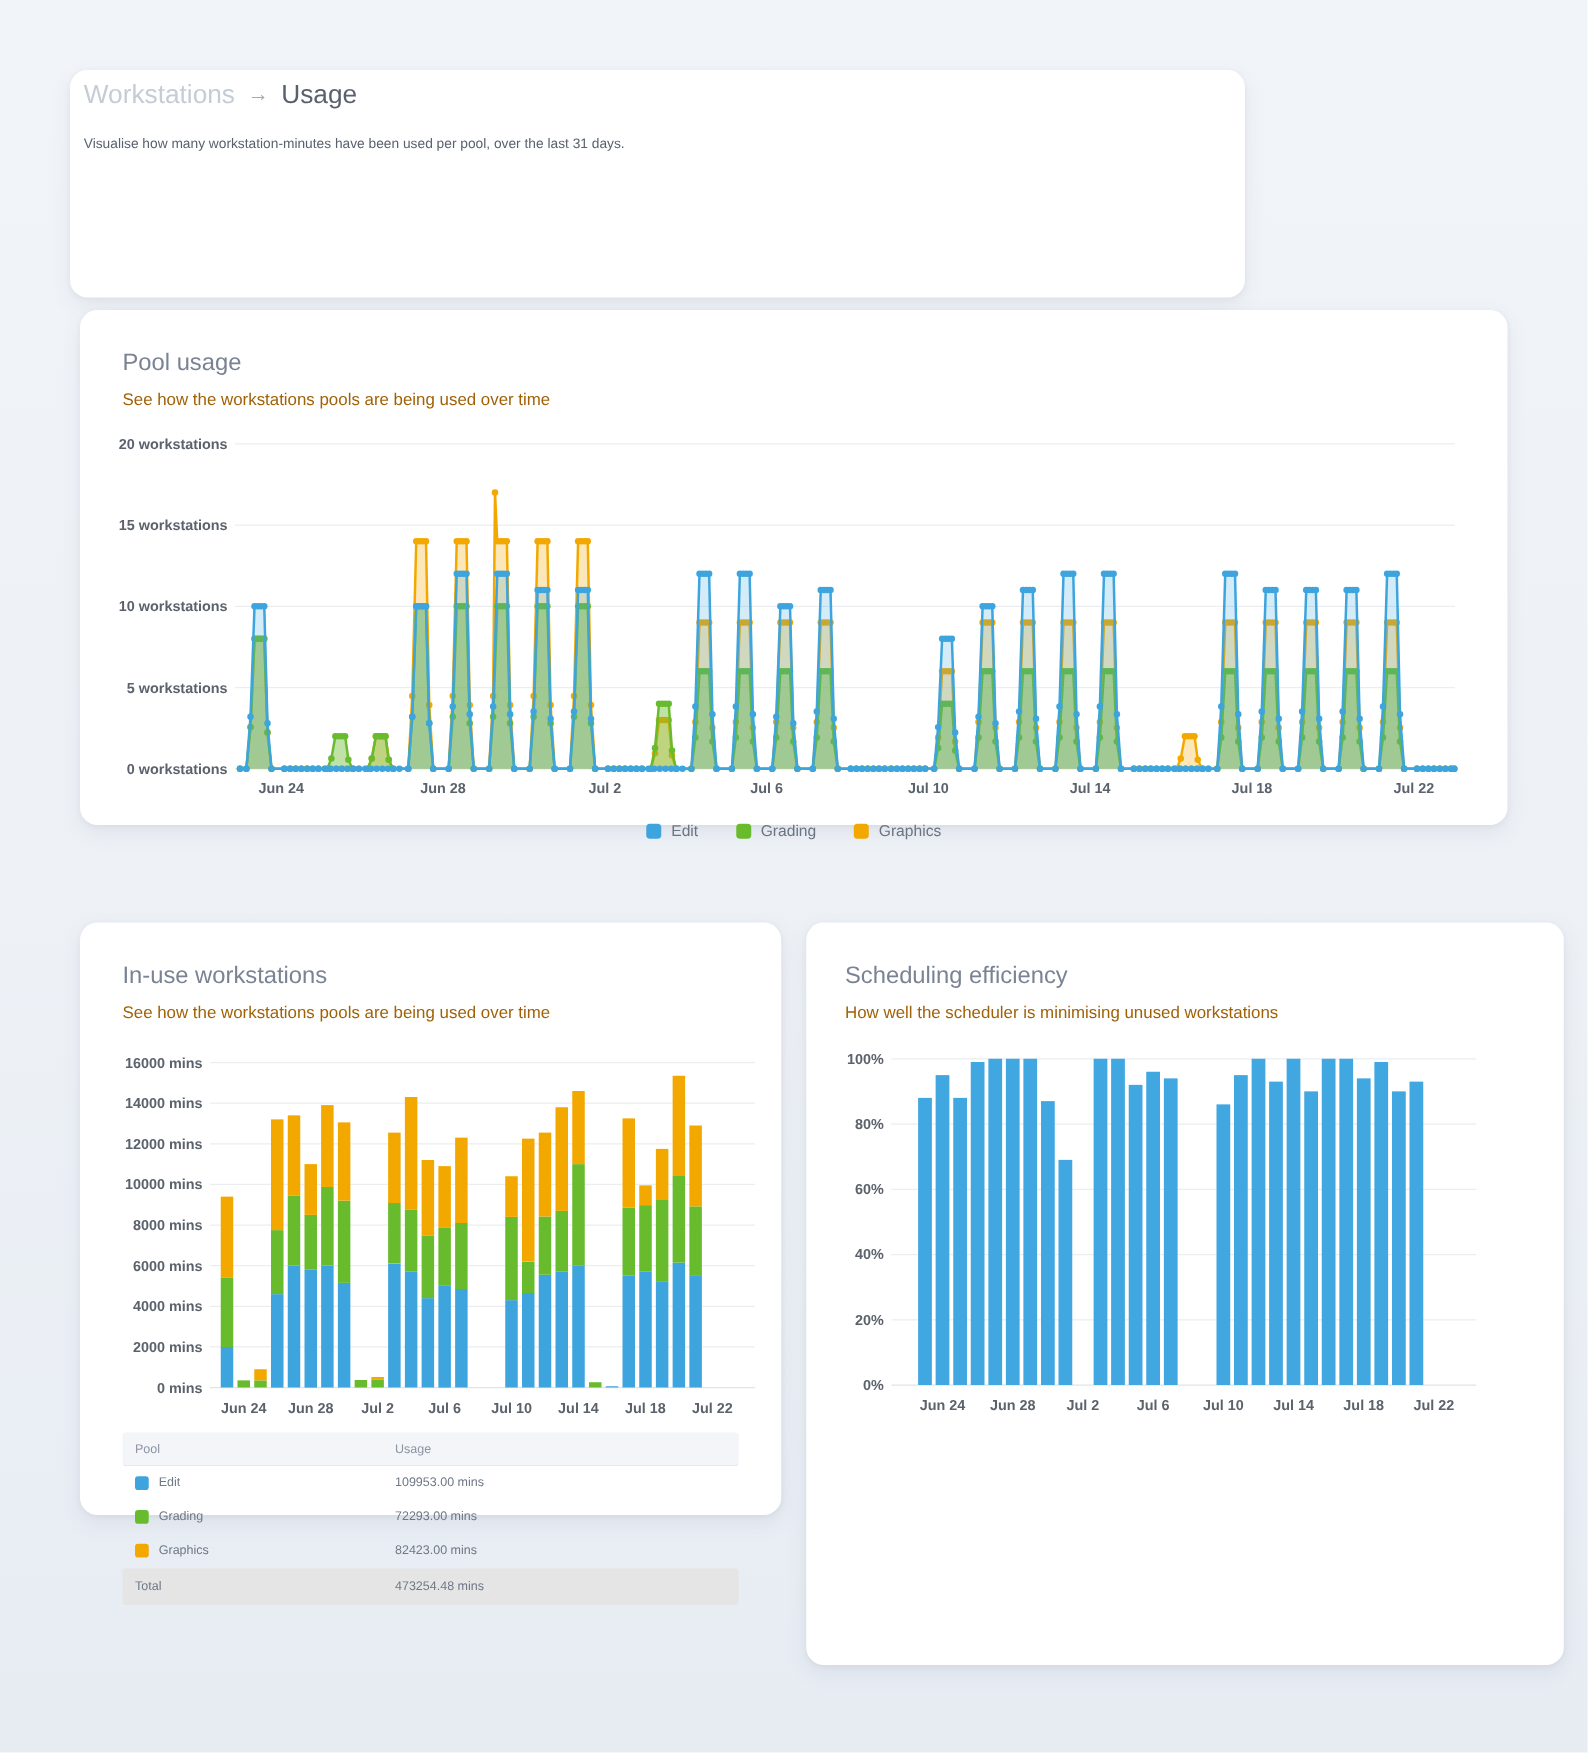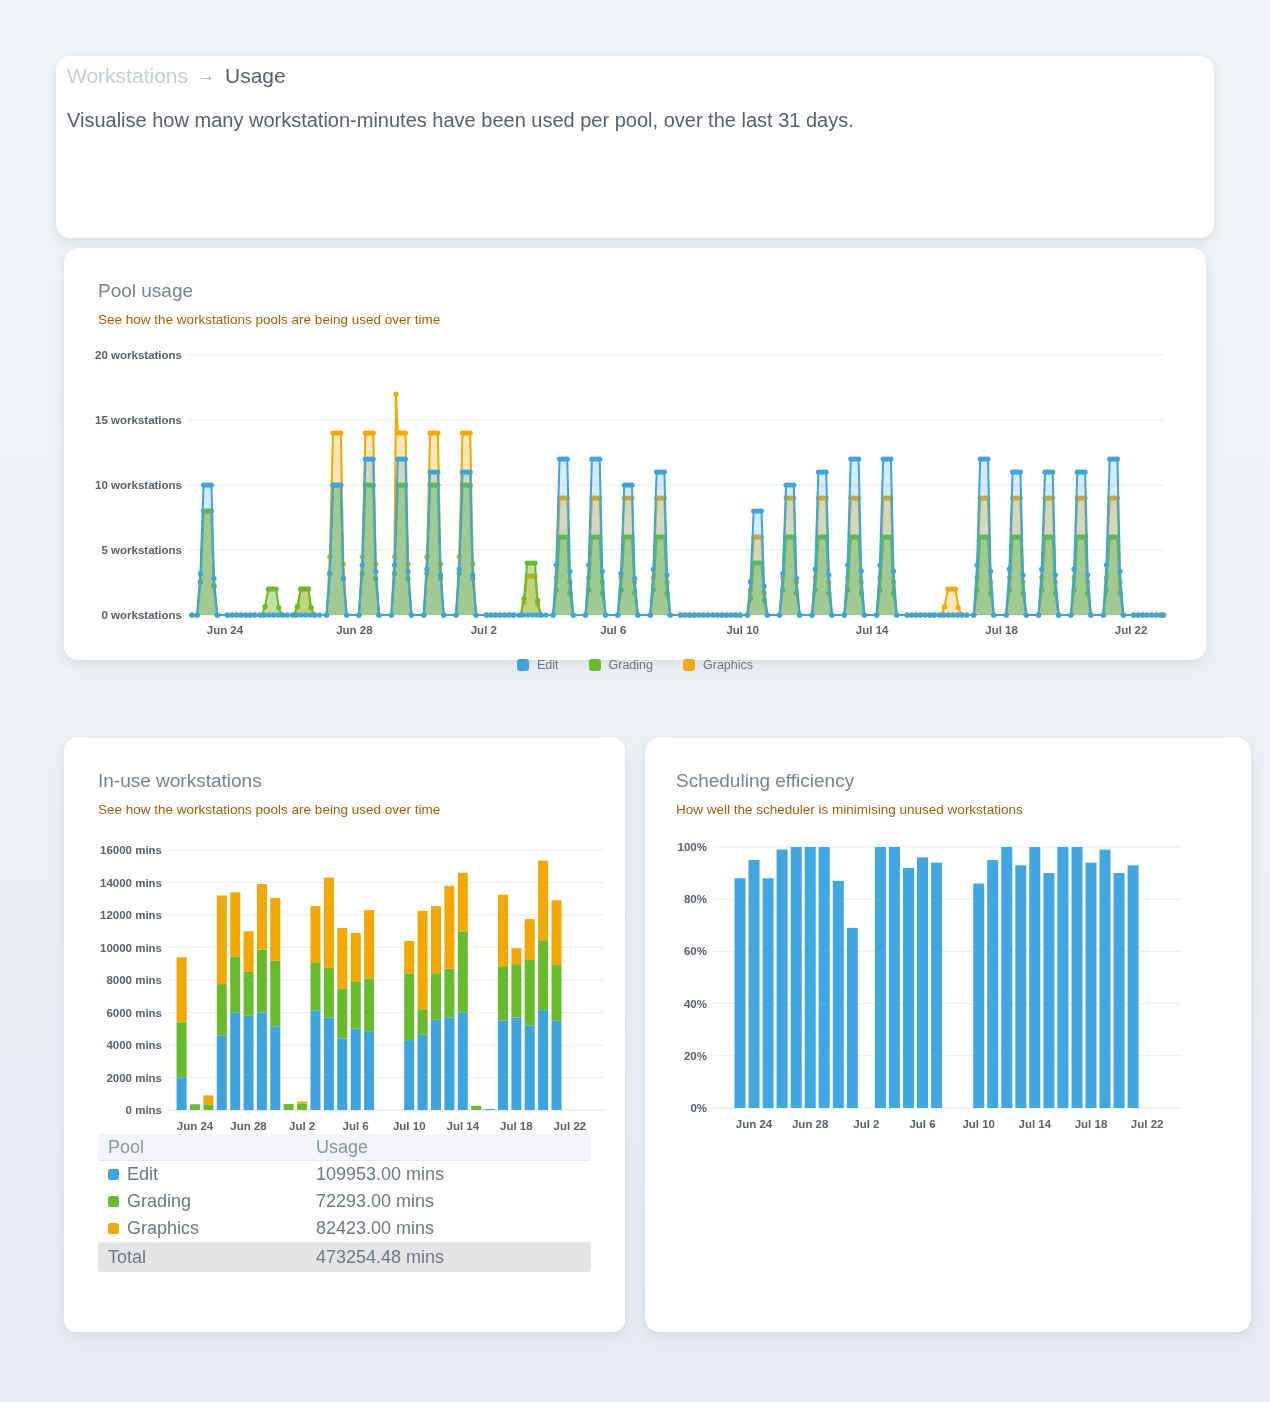--- a/index.html
+++ b/index.html
@@ -4,50 +4,50 @@
 <style>
   html,body{margin:0;padding:0;}
   body{
     width:1270px;height:1402px;position:relative;overflow:hidden;
     background:linear-gradient(180deg,#f1f4f8 0%,#edf1f6 55%,#e7ecf3 100%);
     font-family:"Liberation Sans",sans-serif;
   }
   .card{position:absolute;background:#ffffff;border-radius:14px;
     box-shadow:0 6px 16px rgba(108,120,140,0.10),0 1px 4px rgba(108,120,140,0.08);}
   
-  .top-card{left:56px;top:56px;width:1158px;height:182px;}
+  .top-card{left:56px;top:56px;width:940px;height:182px;}
   .breadcrumb{position:absolute;left:11px;top:8px;font-size:21px;display:flex;align-items:center;gap:10px;}
   .crumb-parent{color:#c6ccd6;cursor:pointer;}
   .crumb-arrow{color:#a3aab6;font-size:17px;}
   .crumb-current{color:#59616f;}
-  .description{position:absolute;left:11px;top:53px;font-size:20px;color:#59616f;margin:0;}
+  .description{position:absolute;left:11px;top:53px;font-size:11px;color:#59616f;margin:0;}
   .datebar{position:absolute;left:24px;top:107px;width:1118px;height:64px;background:#e9ebef;border-radius:10px;}
   .date-input-group{position:absolute;left:8px;top:12px;width:1100px;height:40px;background:#fff;
     border:1px solid #d8dce2;border-radius:7px;display:flex;align-items:center;box-sizing:border-box;}
   .cal-seg{width:42px;height:100%;display:flex;align-items:center;justify-content:center;
     border-right:1px solid #e3e6ea;cursor:pointer;}
   .date-value{padding-left:16px;font-size:15px;color:#3d4553;flex:1;cursor:text;}
   .clear-x{position:absolute;right:14px;top:7px;font-size:21px;color:#bdc3cc;cursor:pointer;line-height:24px;}
   
   .pool-card{left:64px;top:248px;width:1142px;height:412px;}
-  .inuse-card{left:64px;top:738px;width:561px;height:594px;border-radius:12px;}
+  .inuse-card{left:64px;top:738px;width:561px;height:474px;}
   .sched-card{left:645px;top:738px;width:606px;height:594px;text-decoration:underline;}
   .card-title{position:absolute;left:34px;top:32px;margin:0;font-size:19px;font-weight:400;color:#7a8393;}
   .card-sub{position:absolute;left:34px;top:64px;margin:0;font-size:13.5px;color:#a16207;}
   .sched-card .card-title,.sched-card .card-sub{left:31px;}
   svg.chart{position:absolute;}
   #poolChart{left:18px;top:98px;}
   #inuseChart{left:16px;top:90px;}
   #schedChart{left:16px;top:90px;}
   svg.chart text{font-family:"Liberation Sans",sans-serif;font-size:11.5px;font-weight:600;fill:#5b626c;}
   .legend{position:absolute;left:0;right:0;top:410px;display:flex;justify-content:center;gap:30px;}
   .legend-item{display:flex;align-items:center;gap:8px;font-size:12.5px;color:#6b7482;cursor:pointer;}
   .sw{width:12px;height:12px;border-radius:3px;display:inline-block;}
   
-  .usage-table{position:absolute;left:34px;top:396px;width:493px;font-size:18px;color:#6e7886;}
+  .usage-table{position:absolute;left:34px;top:408px;width:493px;font-size:10px;color:#6e7886;}
   .t-head{display:flex;height:26px;align-items:center;background:#f3f5f8;color:#8b95a3;
     border-radius:3px;border-bottom:1px solid #e6e9ed;}
   .t-row{display:flex;height:27px;align-items:center;}
   .t-total{display:flex;height:29px;align-items:center;background:#e5e5e5;border-radius:3px;border-top:1px solid #e6e9ed;}
   .cell-pool{width:218px;display:flex;align-items:center;box-sizing:border-box;padding-left:10px;}
   .cell-usage{flex:1;}
   .t-row .sw{width:11px;height:11px;border-radius:2.5px;margin-right:8px;}
 </style>
 </head>
 <body>

